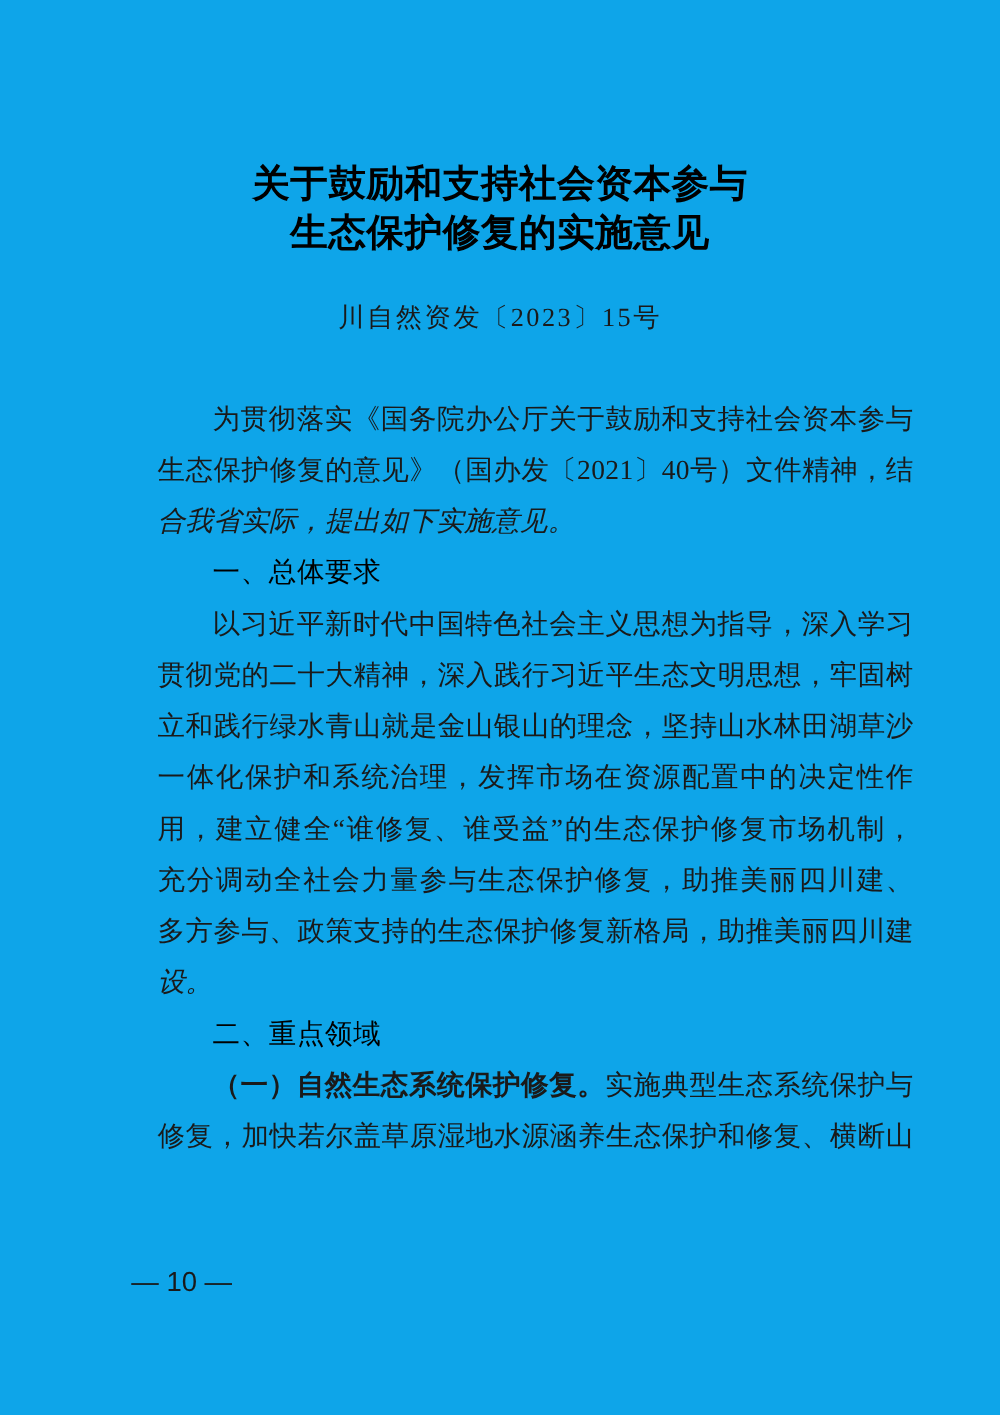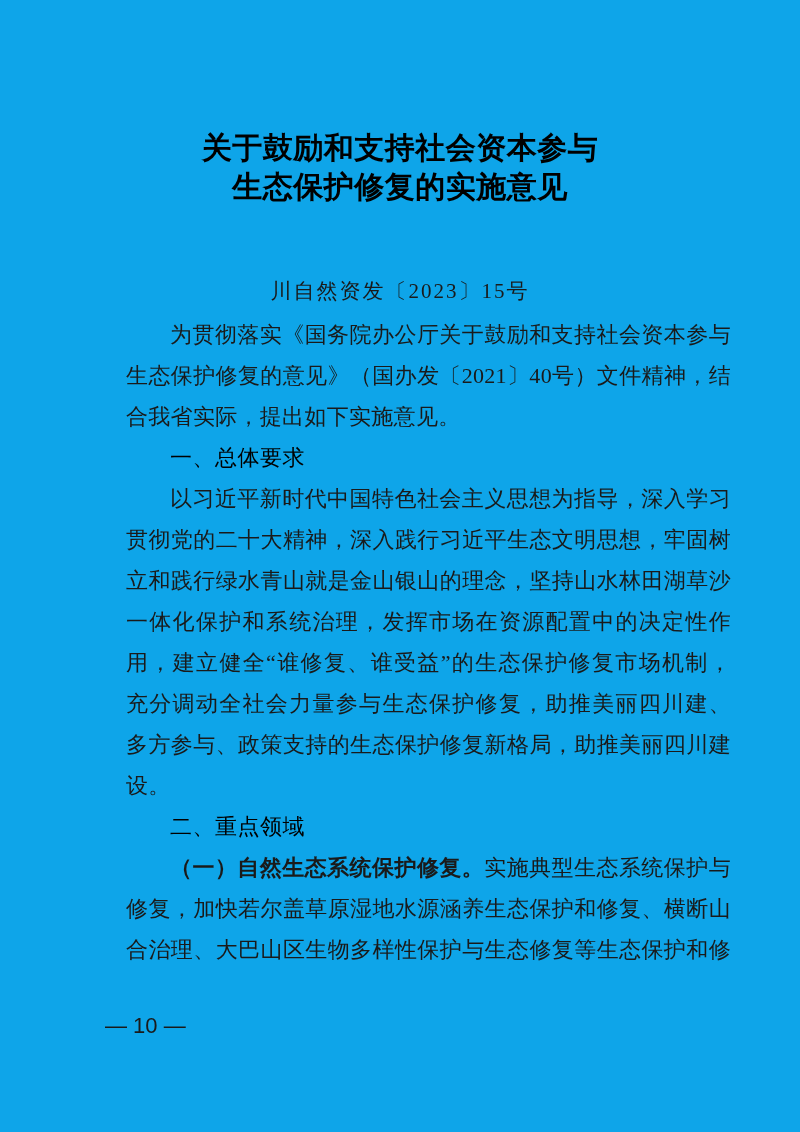--- a/index.html
+++ b/index.html
@@ -39,21 +39,20 @@
   .doc-number {
     position: absolute;
     top: 240px;
     left: 0;
     right: 0;
     text-align: center;
     font-family: "Liberation Serif", serif;
     font-size: 21px;
     letter-spacing: 2px;
     color: #1a1a1a;
-    margin-top: 37px;
   }
   .doc-body {
     position: absolute;
     top: 314px;
     left: 105px;
     width: 626px;
   }
   .line {
     height: 41px;
     line-height: 41px;
@@ -64,20 +63,21 @@
     white-space: nowrap;
     color: #1a1a1a;
     margin-left: 21px;
   }
   .line.first {
     text-indent: 44px;
   }
   .line.short {
     text-align: right;
     text-align-last: left;
+    font-style: italic;
   }
   .line.heading {
     font-family: "Liberation Sans", sans-serif;
     font-weight: normal;
     text-align: left;
     text-align-last: left;
     text-indent: 44px;
     letter-spacing: 0.5px;
     color: #000000;
   }
@@ -116,20 +116,19 @@
       <div class="line">贯彻党的二十大精神，深入践行习近平生态文明思想，牢固树</div>
       <div class="line">立和践行绿水青山就是金山银山的理念，坚持山水林田湖草沙</div>
       <div class="line">一体化保护和系统治理，发挥市场在资源配置中的决定性作</div>
       <div class="line">用，建立健全“谁修复、谁受益”的生态保护修复市场机制，</div>
       <div class="line">充分调动全社会力量参与生态保护修复，助推美丽四川建、</div>
       <div class="line">多方参与、政策支持的生态保护修复新格局，助推美丽四川建</div>
       <div class="line short">设。</div>
       <div class="line heading">二、重点领域</div>
       <div class="line first"><span class="lead">（一）自然生态系统保护修复。</span>实施典型生态系统保护与</div>
       <div class="line">修复，加快若尔盖草原湿地水源涵养生态保护和修复、横断山</div>
-      <div class="line">合治理、大巴山区生物多样性保护与生态修复等生态保护和修</div>
     </main>
 
   <footer class="doc-footer">
     <span class="page-number">— 10 —</span>
   </footer>
 
 </div>
 
 </body></html>

